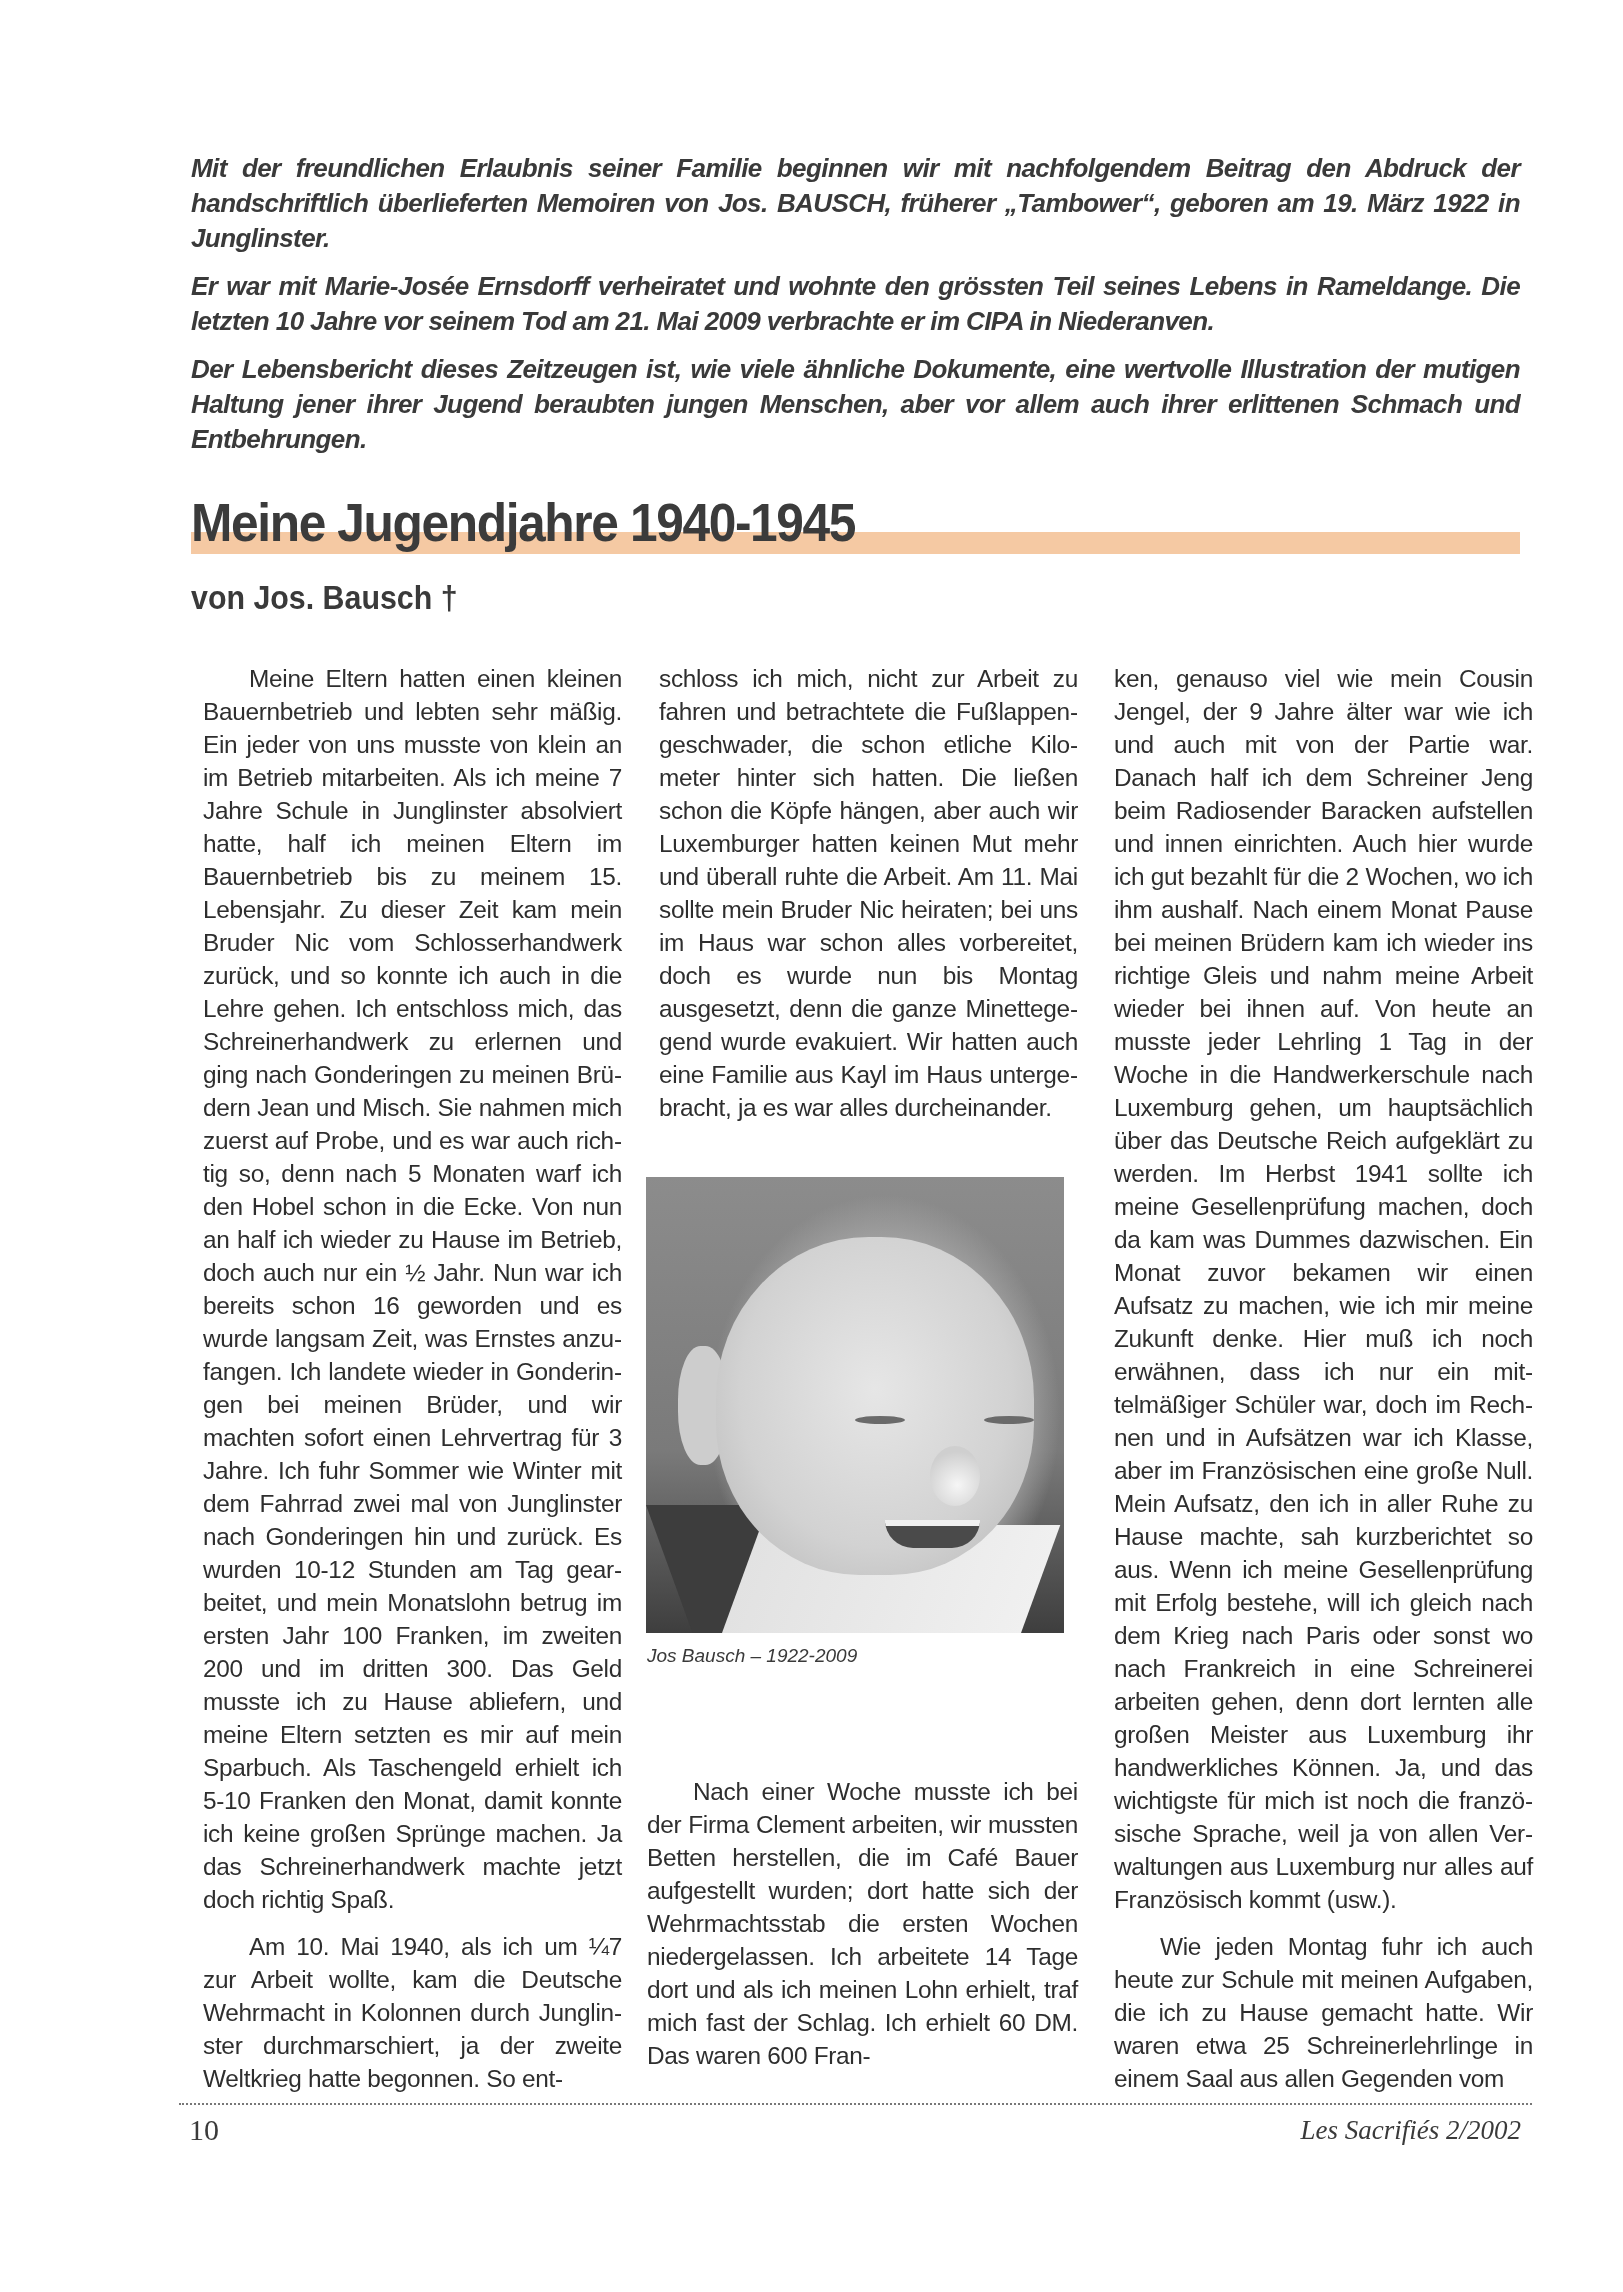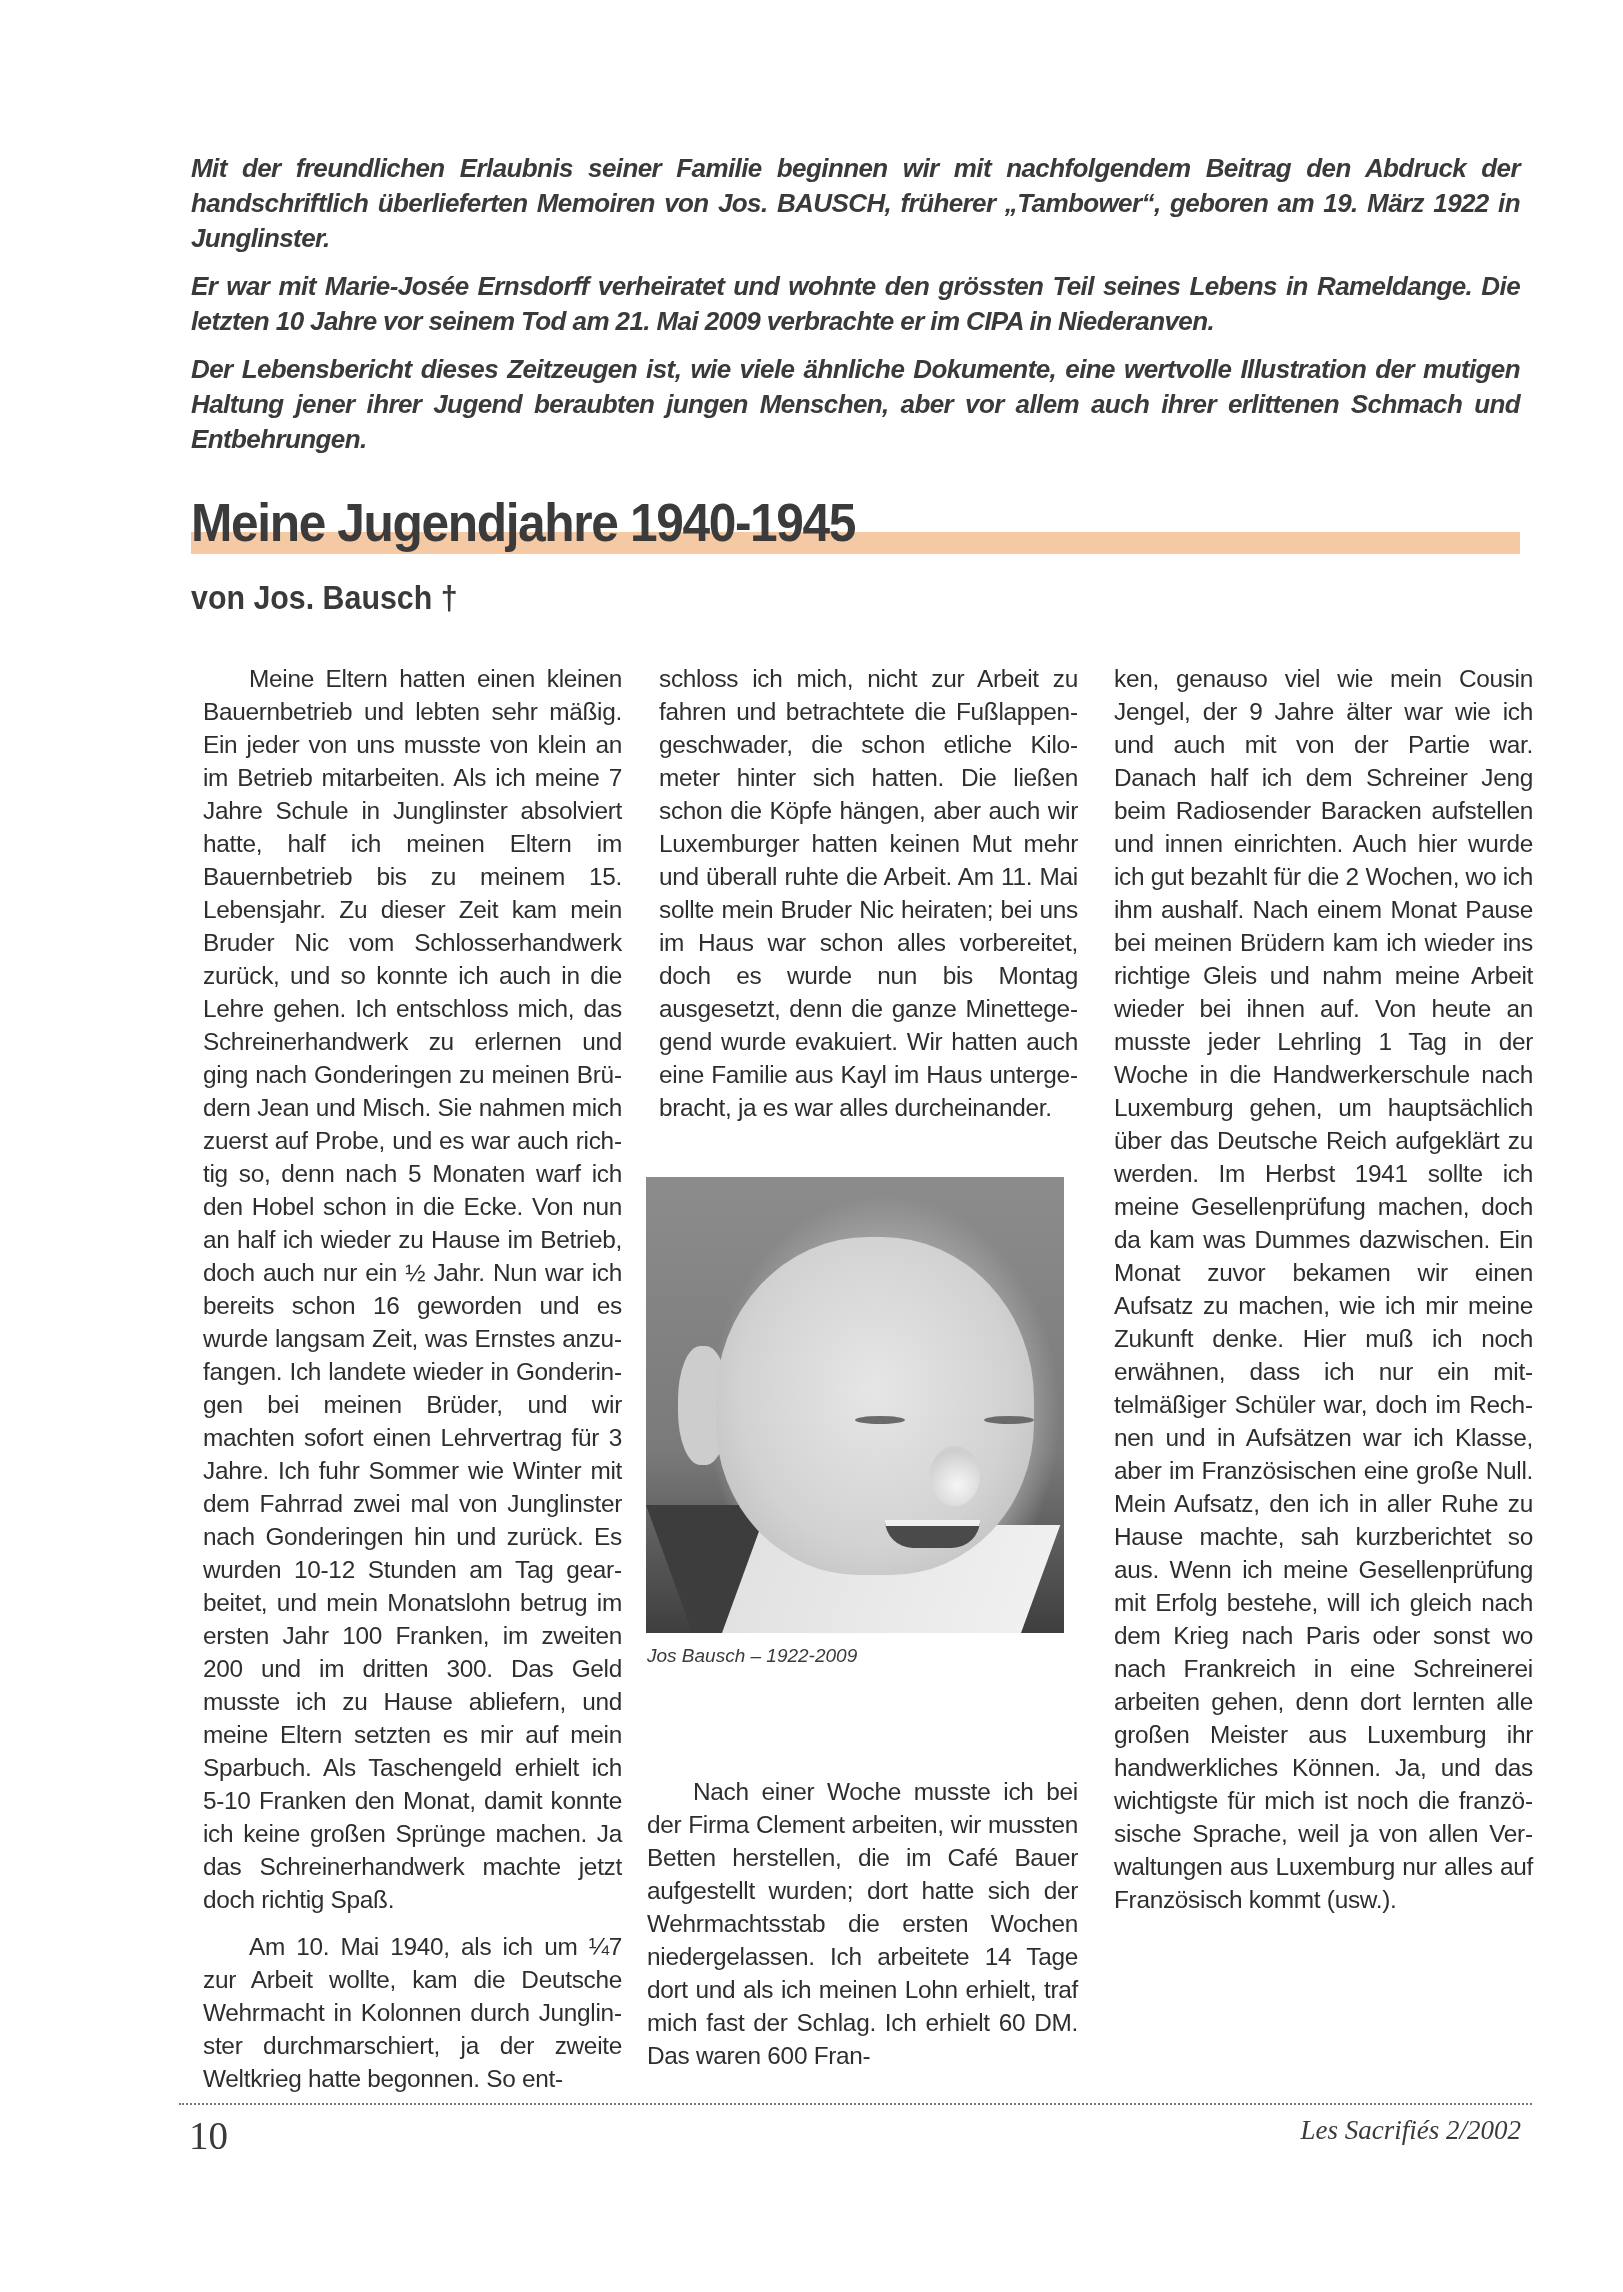--- a/index.html
+++ b/index.html
@@ -55,21 +55,21 @@
              font-family: "Liberation Sans", sans-serif; font-style: italic; font-size: 19px;
              color: #3a3a3a; }
   .col2b { position: absolute; left: 647px; top: 1775px; width: 431px;
            font-family: "Liberation Sans", sans-serif; font-size: 24.4px; line-height: 33px;
            color: #2e2e2e; text-align: justify; letter-spacing: -0.3px; }
   .col2b p { margin: 0; text-indent: 46px; }
 
   .footer-rule { position: absolute; left: 179px; top: 2103px; width: 1353px; height: 0;
                  border-top: 2px dotted #777; }
   .page-number { position: absolute; left: 189px; top: 2113px; margin: 0;
-                 font-family: "Liberation Serif", serif; font-size: 39px; color: #3a3a3a; }
+                 font-family: "Liberation Serif", serif; font-size: 30px; color: #3a3a3a; }
   .journal { position: absolute; right: 103px; top: 2115px; margin: 0;
              font-family: "Liberation Serif", serif; font-style: italic; font-size: 27px; color: #3a3a3a; }
 </style>
 </head>
 <body>
 
 <div class="intro">
   <p>Mit der freundlichen Erlaubnis seiner Familie beginnen wir mit nachfolgendem Beitrag den Abdruck der handschriftlich überlieferten Memoiren von Jos. BAUSCH, früherer „Tambower“, geboren am 19. März 1922 in Junglinster.</p>
   <p>Er war mit Marie-Josée Ernsdorff verheiratet und wohnte den grössten Teil seines Lebens in Rameldange. Die letzten 10 Jahre vor seinem Tod am 21. Mai 2009 verbrachte er im CIPA in Niederanven.</p>
   <p>Der Lebensbericht dieses Zeitzeugen ist, wie viele ähnliche Dokumente, eine wertvolle Illustration der mutigen Haltung jener ihrer Jugend beraubten jungen Menschen, aber vor allem auch ihrer erlittenen Schmach und Entbehrungen.</p>
@@ -99,18 +99,19 @@
   <div class="mouth"></div>
 </div>
 <p class="caption">Jos Bausch – 1922-2009</p>
 
 <div class="col2b">
   <p>Nach einer Woche musste ich bei der Firma Clement arbeiten, wir mussten Betten herstellen, die im Café Bauer aufgestellt wurden; dort hatte sich der Wehrmachtsstab die ersten Wochen niedergelassen. Ich arbeitete 14 Tage dort und als ich meinen Lohn erhielt, traf mich fast der Schlag. Ich erhielt 60 DM. Das waren 600 Fran-</p>
 </div>
 
 <div class="col col3">
   <p>ken, genauso viel wie mein Cousin Jengel, der 9 Jahre älter war wie ich und auch mit von der Partie war. Danach half ich dem Schreiner Jeng beim Radiosender Baracken aufstellen und innen einrichten. Auch hier wurde ich gut bezahlt für die 2 Wochen, wo ich ihm aushalf. Nach einem Monat Pause bei meinen Brüdern kam ich wieder ins richtige Gleis und nahm meine Arbeit wieder bei ihnen auf. Von heute an musste jeder Lehrling 1 Tag in der Woche in die Handwerkerschule nach Luxemburg gehen, um haupt­sächlich über das Deutsche Reich auf­geklärt zu werden. Im Herbst 1941 sollte ich meine Gesellenprüfung machen, doch da kam was Dummes dazwischen. Ein Monat zuvor bekamen wir einen Aufsatz zu machen, wie ich mir meine Zukunft denke. Hier muß ich noch erwähnen, dass ich nur ein mit­telmäßiger Schüler war, doch im Rech­nen und in Aufsätzen war ich Klasse, aber im Französischen eine große Null. Mein Aufsatz, den ich in aller Ruhe zu Hause machte, sah kurzberichtet so aus. Wenn ich meine Gesellenprüfung mit Erfolg bestehe, will ich gleich nach dem Krieg nach Paris oder sonst wo nach Frankreich in eine Schreinerei arbeiten gehen, denn dort lernten alle großen Meister aus Luxemburg ihr handwerkliches Können. Ja, und das wichtigste für mich ist noch die franzö­sische Sprache, weil ja von allen Ver­waltungen aus Luxemburg nur alles auf Französisch kommt (usw.).</p>
+  <p class="indent">Wie jeden Montag fuhr ich auch heute zur Schule mit meinen Aufgaben, die ich zu Hause gemacht hatte. Wir waren etwa 25 Schreinerlehrlinge in einem Saal aus allen Gegenden vom</p>
 </div>
 
 <div class="footer-rule"></div>
 <p class="page-number">10</p>
 <p class="journal">Les Sacrifiés 2/2002</p>
 
 
 </body></html>

